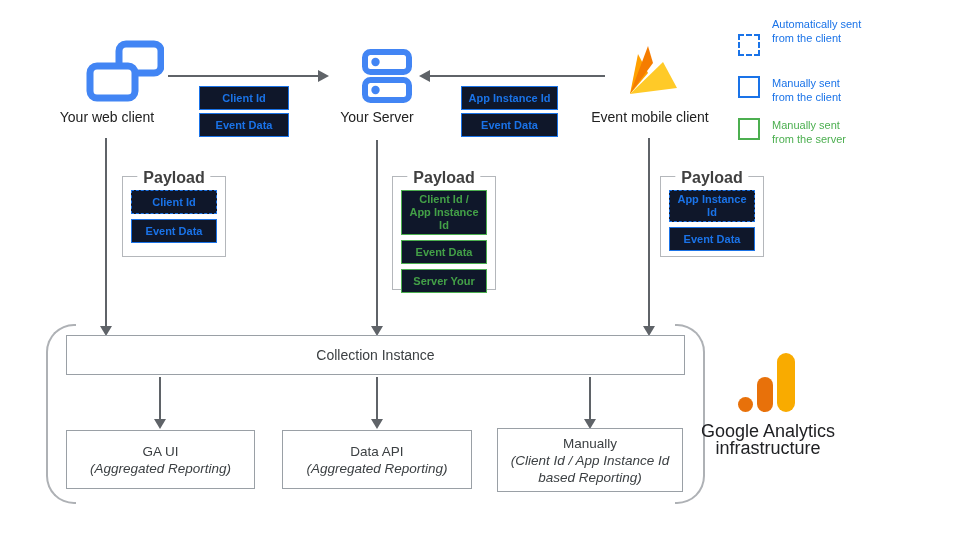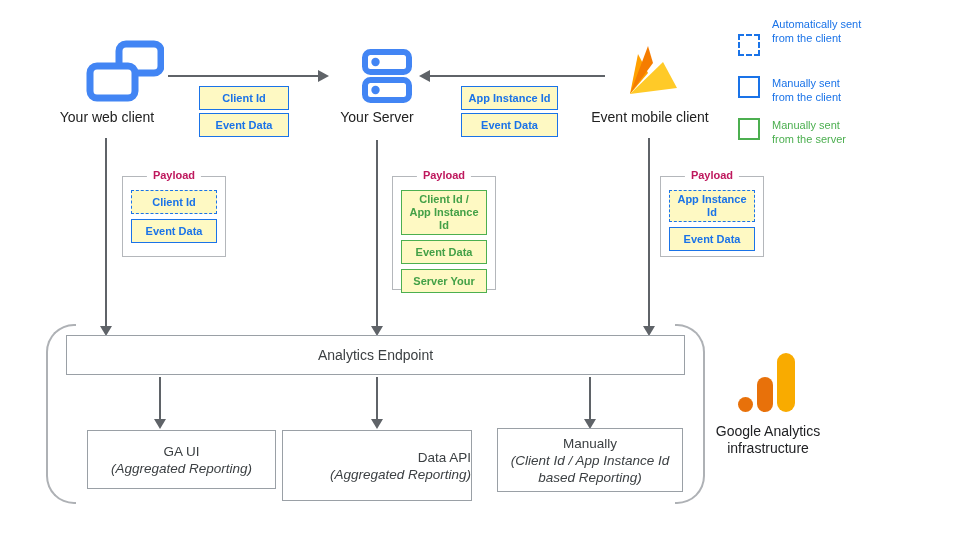--- a/index.html
+++ b/index.html
@@ -10,28 +10,28 @@
 
   
   .hline, .vline { position:absolute; background:#5f6368; }
   .hline { height:2px; }
   .vline { width:2px; }
   .arr-right { position:absolute; width:0; height:0; border-top:6px solid transparent; border-bottom:6px solid transparent; border-left:11px solid #5f6368; }
   .arr-left  { position:absolute; width:0; height:0; border-top:6px solid transparent; border-bottom:6px solid transparent; border-right:11px solid #5f6368; }
   .arr-down  { position:absolute; width:0; height:0; border-left:6px solid transparent; border-right:6px solid transparent; border-top:10px solid #5f6368; }
 
   
-  .chip { position:absolute; background:#fef9c3; display:flex; align-items:center; justify-content:center; text-align:center; font-size:11px; font-weight:600; line-height:13px; white-space:pre-line; }
+  .chip { position:absolute; background:#0f172a; display:flex; align-items:center; justify-content:center; text-align:center; font-size:11px; font-weight:600; line-height:13px; white-space:pre-line; }
   .chip.blue { border:1.5px solid #1a73e8; color:#1a73e8; }
   .chip.blue-dashed { border:1.7px dashed #1a73e8; color:#1a73e8; }
   .chip.green { border:1.5px solid #4caf50; color:#43a047; }
 
   
   .payload { position:absolute; border:1px solid #b4b7bb; background:#fff; }
-  .ptitle { position:absolute; top:-8px; left:50%; transform:translateX(-50%); background:#fff; padding:0 6px; font-size:11px; font-weight:bold; color:#be185d; white-space:nowrap; }
+  .ptitle { position:absolute; top:-8px; left:50%; transform:translateX(-50%); background:#fff; padding:0 6px; font-size:16px; font-weight:bold; color:#404040; white-space:nowrap; }
   .pstack { position:absolute; left:0; top:13px; width:100%; display:flex; flex-direction:column; align-items:center; gap:5px; }
   .pstack .chip { position:static; width:86px; min-height:24px; padding:2px 2px; }
 
   
   .endpoint { position:absolute; border:1px solid #9aa0a6; background:#fff; display:flex; align-items:center; justify-content:center; font-size:14px; color:#3c4043; }
   .outbox { position:absolute; border:1px solid #9aa0a6; background:#fff; display:flex; flex-direction:column; align-items:center; justify-content:center; text-align:center; font-size:13.5px; line-height:17px; color:#3c4043; }
   .outbox .sub { font-style:italic; white-space:pre-line; }
   .bracket-l { position:absolute; border:2px solid #aeb1b5; border-right:none; border-radius:28px 0 0 28px; background:transparent; }
   .bracket-r { position:absolute; border:2px solid #aeb1b5; border-left:none; border-radius:0 28px 28px 0; background:transparent; }
 
@@ -40,21 +40,21 @@
   .lsq.dashed-blue { border:2px dashed #1a73e8; }
   .lsq.solid-blue { border:2px solid #1a73e8; }
   .lsq.solid-green { border:2px solid #4caf50; }
   .ltext { position:absolute; font-size:11px; font-weight:500; line-height:13.5px; white-space:pre-line; }
   .ltext.blue { color:#1a73e8; }
   .ltext.green { color:#4caf50; }
 
   
   .ga-dot { position:absolute; border-radius:50%; background:#e8710a; }
   .ga-bar { position:absolute; border-radius:9px; }
-  .brand-label { position:absolute; text-align:center; font-size:14px; line-height:17px; color:#202124; white-space:pre-line; }
+  .brand-label { position:absolute; text-align:center; font-size:18px; line-height:17px; color:#202124; white-space:pre-line; }
 </style>
 </head>
 <body>
 
 <div id="canvas">
 
   <div style="position:absolute; left:86px; top:40px; width:78px; height:62px;">
     <svg width="78" height="62" viewBox="0 0 78 62">
       <rect x="33" y="4" width="42" height="29" rx="7" fill="#ffffff" stroke="#4285f4" stroke-width="7"></rect>
       <rect x="4" y="26" width="45" height="32" rx="7" fill="#ffffff" stroke="#4285f4" stroke-width="7"></rect>
@@ -131,34 +131,34 @@
     <span class="ptitle">Payload</span>
     <div class="pstack">
       <div class="chip blue-dashed">App Instance Id</div>
       <div class="chip blue">Event Data</div>
     </div>
   </div>
 
   <div class="bracket-l" style="left:46px; top:324px; width:30px; height:180px;"></div>
   <div class="bracket-r" style="left:675px; top:324px; width:30px; height:180px;"></div>
 
-  <div class="endpoint" style="left:66px; top:335px; width:619px; height:40px;">Analytics Endpoint</div>
+  <div class="endpoint" style="left:66px; top:335px; width:619px; height:40px;">Collection Instance</div>
 
   <div class="vline" style="left:159px; top:377px; height:42px;"></div>
   <div class="arr-down" style="left:154px; top:419px;"></div>
   <div class="vline" style="left:376px; top:377px; height:42px;"></div>
   <div class="arr-down" style="left:371px; top:419px;"></div>
   <div class="vline" style="left:589px; top:377px; height:42px;"></div>
   <div class="arr-down" style="left:584px; top:419px;"></div>
 
-  <div class="outbox" style="left:66px; top:430px; width:189px; height:59px;margin-left:21px;">
+  <div class="outbox" style="left:66px; top:430px; width:189px; height:59px;">
     <div>GA UI</div>
     <div class="sub">(Aggregated Reporting)</div>
   </div>
-  <div class="outbox" style="left:282px; top:430px; width:190px; height:71px;align-items:flex-end;">
+  <div class="outbox" style="left:282px; top:430px; width:190px; height:59px;">
     <div>Data API</div>
     <div class="sub">(Aggregated Reporting)</div>
   </div>
   <div class="outbox" style="left:497px; top:428px; width:186px; height:64px;">
     <div>Manually</div>
     <div class="sub">(Client Id / App Instance Id
 based Reporting)</div>
   </div>
 
   <div class="ga-dot" style="left:738px; top:397px; width:15px; height:15px;"></div>

